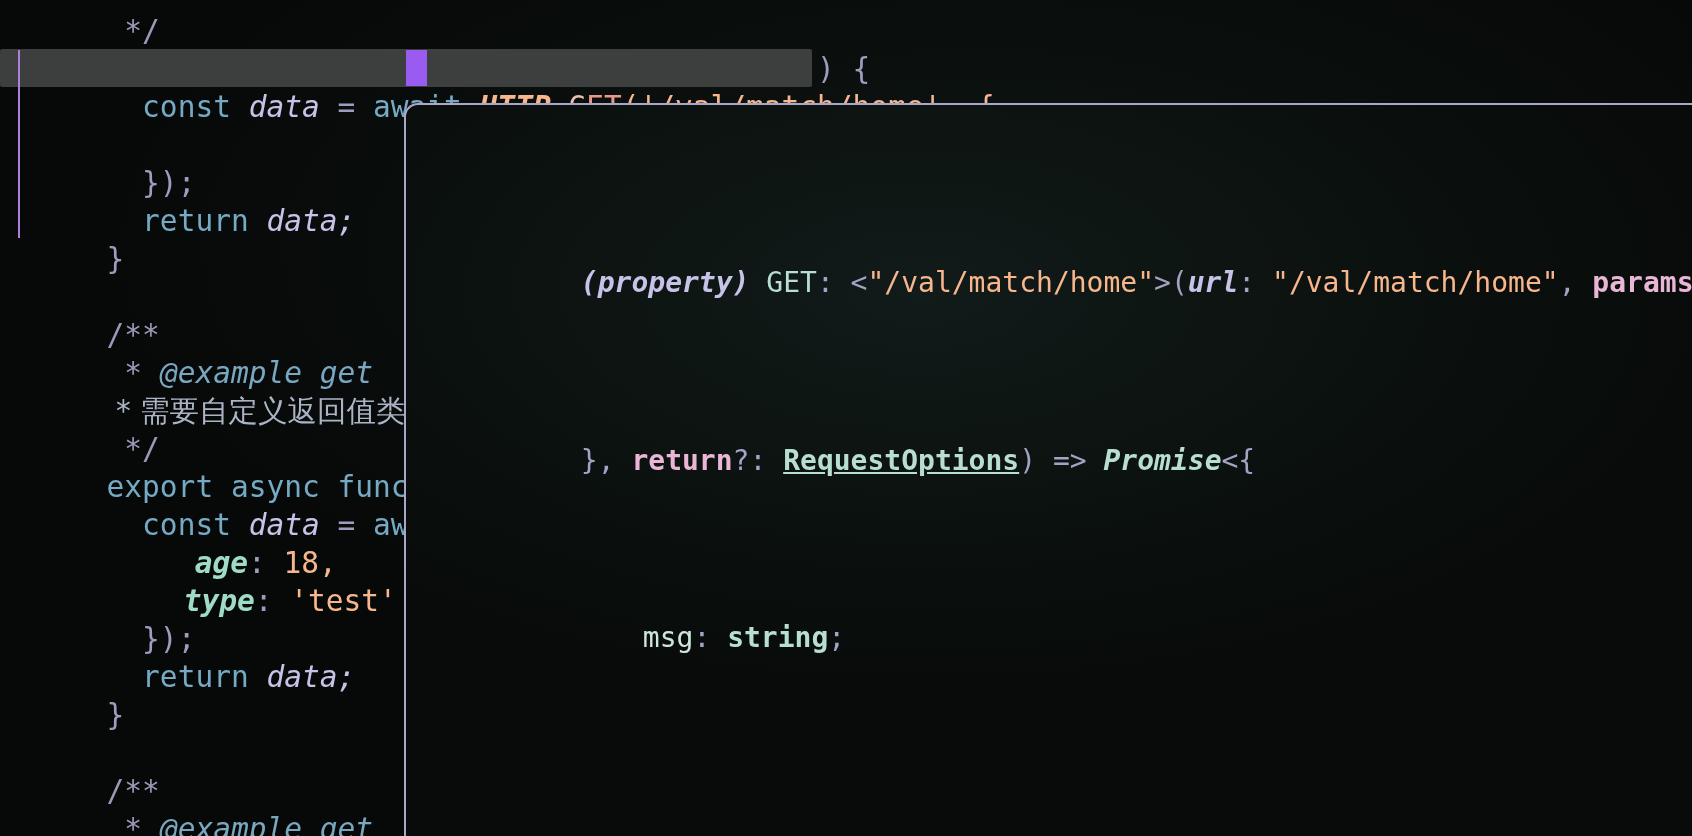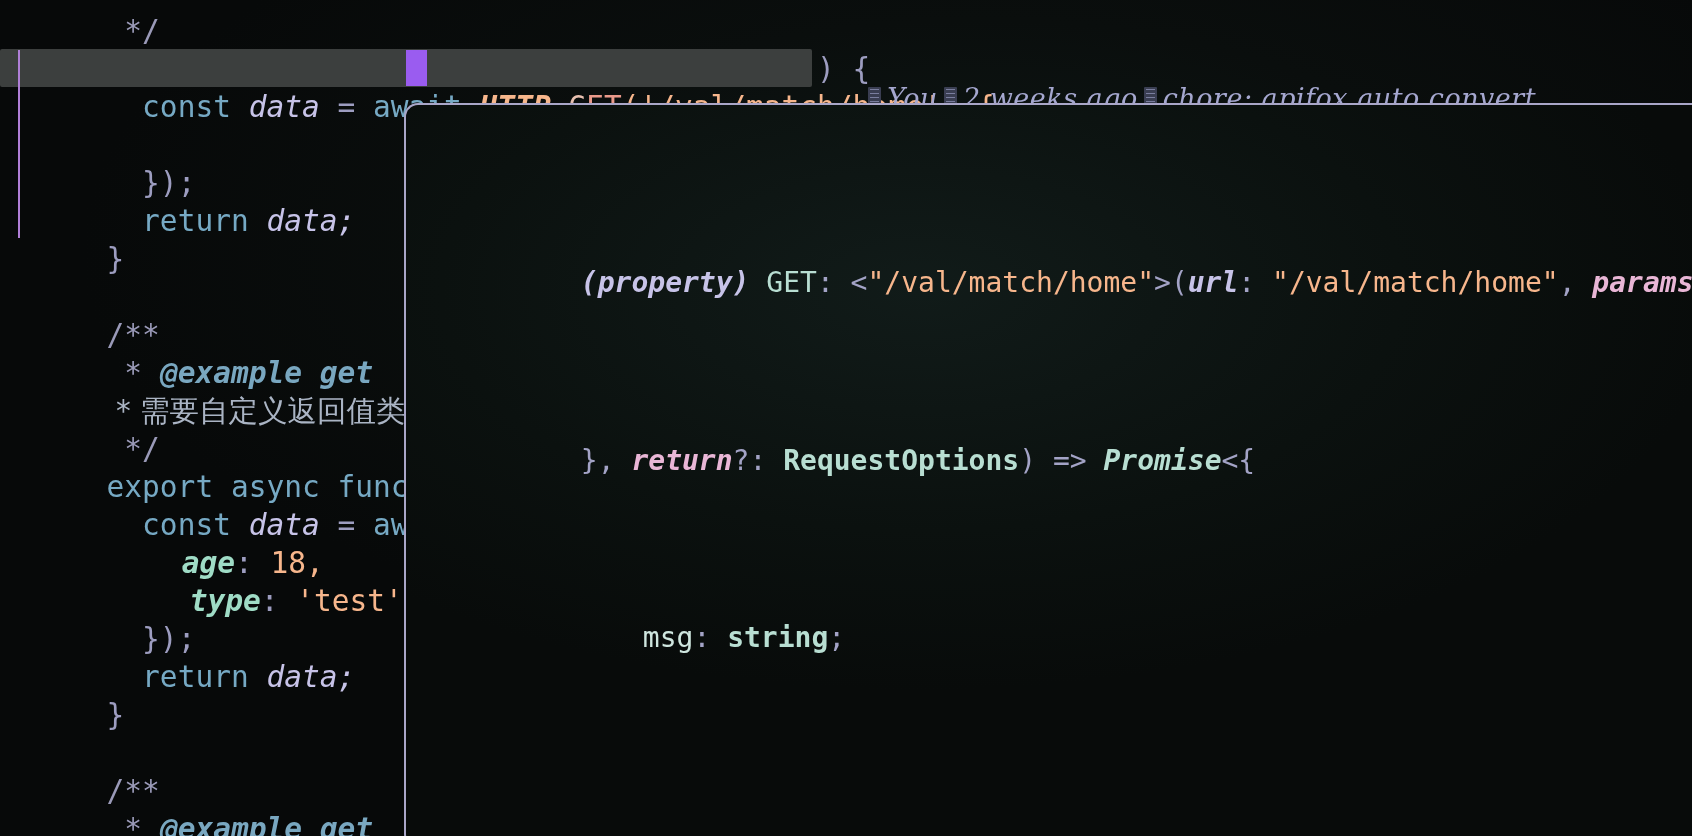--- a/index.html
+++ b/index.html
@@ -29,21 +29,21 @@
   .fnname  { color:#e98989; font-style:italic; font-weight:bold; }
   .fnname2 { color:#e98989; font-style:italic; font-weight:bold; }
   .var     { color:#c7c3e8; font-style:italic; font-weight:normal; }
   .plain   { color:#b9c6c4; }
   .punc    { color:#9d9dc0; }
   .str     { color:#f7b68c; }
   .num     { color:#f7b68c; }
   .prop    { color:#9fdcc6; font-style:italic; font-weight:bold; }
   .obj     { color:#f7b68c; font-style:italic; font-weight:bold; }
   .cmt     { color:#9a9ab8; }
-  .cmtdoc  { color:#79a7c0; font-style:italic; font-weight:bold; }
+  .cmtdoc  { color:#79a7c0; font-style:italic; font-weight:normal; }
   .cmtcn   { color:#aab4c4; }
   .op      { color:#9d9dc0; }
 
   
   .cur-band{
     position:absolute; left:0; top:0; height:38px;
     background:#3c3f3e;
     border-radius:2px;
     z-index:0;
   }
@@ -113,22 +113,22 @@
     white-space:pre;
   }
   .tt-line{ height:35.5px; }
 
   
   .t-meta   { color:#c7c3e8; font-style:italic; font-weight:bold; }
   .t-punc   { color:#a3a3c6; }
   .t-ident  { color:#b8ded2; }
   .t-str    { color:#f7b68c; }
   .t-param  { color:#c7c3e8; font-style:italic; font-weight:bold; }
-  .t-param2 { color:#e9b6d6; font-style:italic; font-weight:bold; }
-  .t-type   { color:#b8ded2; font-weight:bold; }
+  .t-param2 { color:#e9b6d6; font-weight:bold; }
+  .t-type   { color:#b8ded2; font-weight:bold;text-decoration:underline; }
   .t-prim   { color:#b8ded2; font-weight:bold; }
   .t-key    { color:#cfe6df; }
   .t-cls    { color:#b8ded2; font-style:italic; font-weight:bold; }
 </style>
 </head>
 <body>
 
 <div id="root">
 
   <div class="code-layer">
@@ -197,26 +197,26 @@
     <div class="line" style="position:absolute;left:0;top:430px;">
       <span class="kw">export</span><span class="plain"> </span><span class="kw">async</span><span class="plain"> </span><span class="kw">function</span><span class="plain"> </span><span class="fnname2">get</span>
     </div>
 
     
     <div class="line" style="position:absolute;left:0;top:468px;">
       <span class="plain">  </span><span class="kw">const</span><span class="plain"> </span><span class="var">data</span><span class="plain"> </span><span class="op">=</span><span class="plain"> </span><span class="kw">await</span><span class="plain"> </span><span class="obj">HTTP</span>
     </div>
 
     
-    <div class="line" style="position:absolute;left:4px;top:506px;">
+    <div class="line" style="position:absolute;left:17px;top:506px;">
       <span class="plain">    </span><span class="prop">age</span><span class="punc">: </span><span class="num">18,</span>
     </div>
 
     
-    <div class="line" style="position:absolute;left:12px;top:544px;">
+    <div class="line" style="position:absolute;left:6px;top:544px;">
       <span class="plain">    </span><span class="prop">type</span><span class="punc">: </span><span class="str">'test'</span>
     </div>
 
     
     <div class="line" style="position:absolute;left:0;top:582px;">
       <span class="plain">  </span><span class="punc">});</span>
     </div>
 
     
     <div class="line" style="position:absolute;left:0;top:620px;">
@@ -238,23 +238,20 @@
       <span class="cmt"> * </span><span class="cmtdoc">@example get</span>
     </div>
 
     
     <div class="line" style="position:absolute;left:0;top:810px;">
       
     </div>
 
   </div>
 
-  <div class="blame" style="left:826px;top:52px;">
-    <span class="sep"></span><span>You</span><span class="sep"></span><span>2 weeks ago</span><span class="sep"></span><span>chore: apifox auto convert</span>
-  </div>
 
   <div class="tooltip">
     <div class="tt-body">
 
       <div class="tt-line">
         <span class="t-meta">(property)</span><span class="t-punc"> </span><span class="t-ident">GET</span><span class="t-punc">:</span><span class="t-punc"> </span><span class="t-punc">&lt;</span><span class="t-str">"/val/match/home"</span><span class="t-punc">&gt;(</span><span class="t-param">url</span><span class="t-punc">:</span><span class="t-punc"> </span><span class="t-str">"/val/match/home"</span><span class="t-punc">, </span><span class="t-param2">params</span>
       </div>
 
 
       <div class="tt-line">

